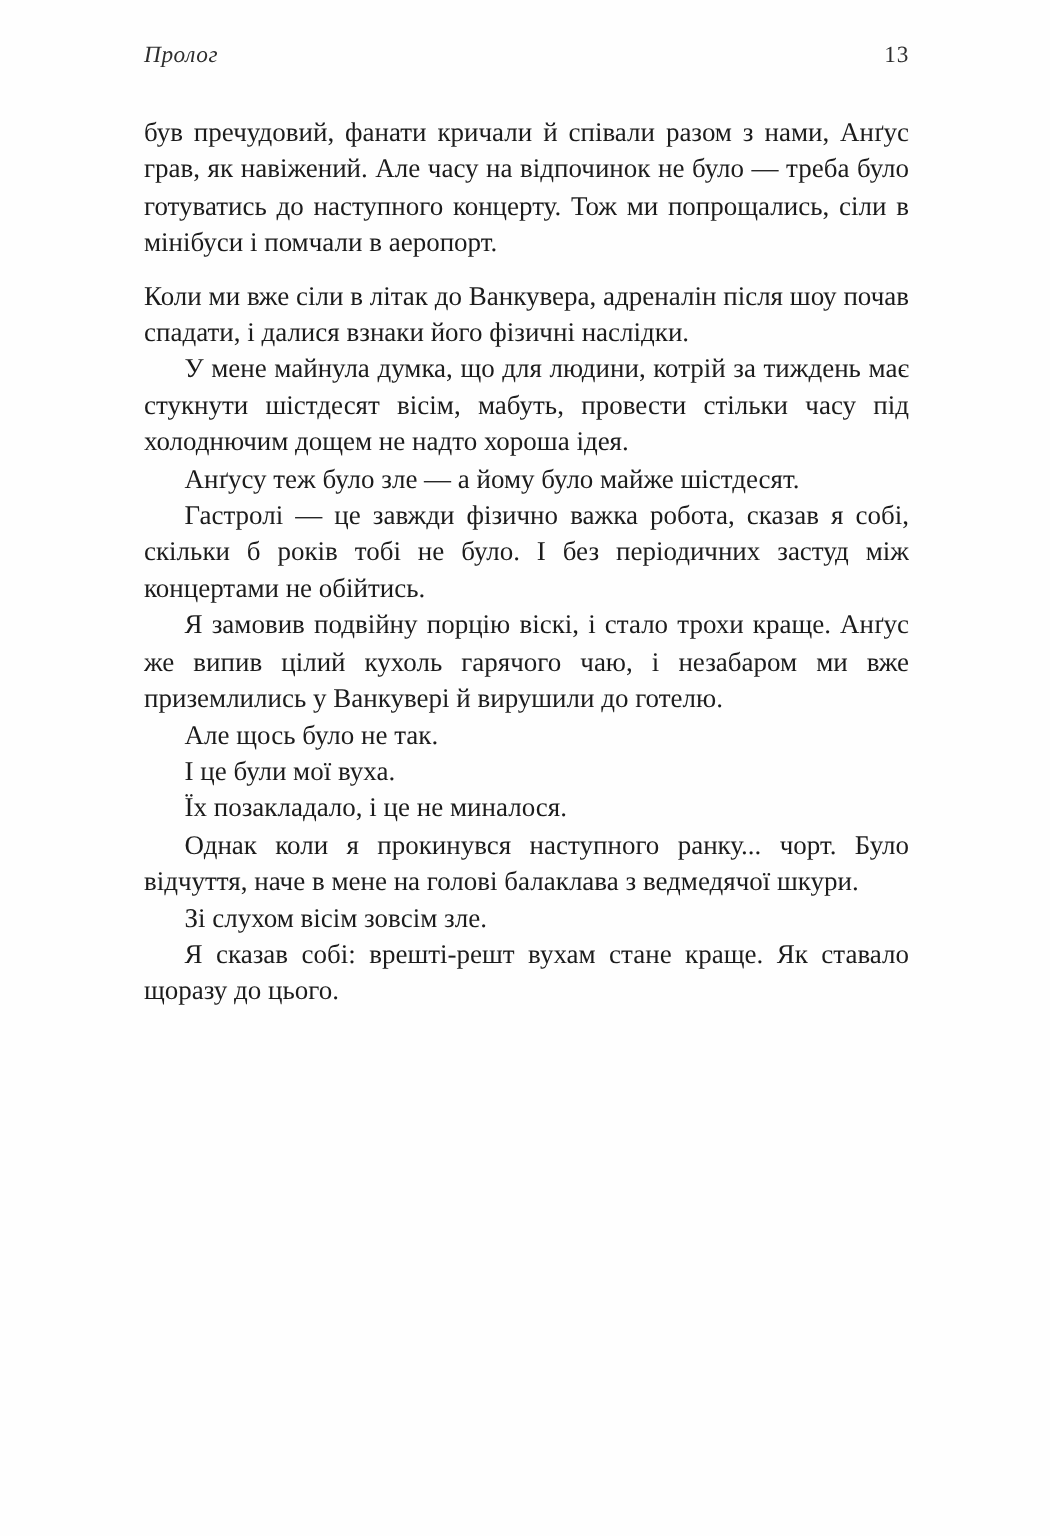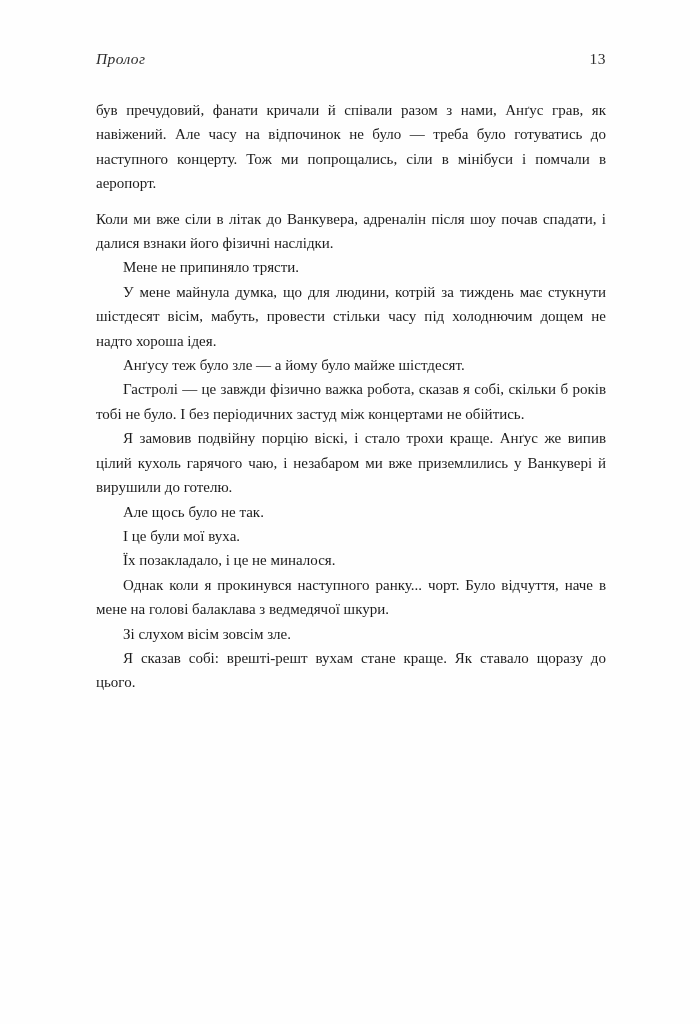--- a/index.html
+++ b/index.html
@@ -10,21 +10,21 @@
   body {
     width: 700px;
     height: 1024px;
     overflow: hidden;
     font-family: "Liberation Serif", serif;
   }
   .page {
     box-sizing: border-box;
     width: 700px;
     height: 1024px;
-    padding: 50px 94px 40px 96px;
+    padding: 28px 94px 40px 96px;
     background: #fefefe;
     color: #1c1c1c;
   }
   .page-header {
     display: flex;
     justify-content: space-between;
     align-items: baseline;
     font-size: 15.5px;
     color: #2e2e2e;
     margin-bottom: 30px;
@@ -33,21 +33,21 @@
     font-style: italic;
     letter-spacing: 0.4px;
   }
   .page-number {
     font-style: normal;
     letter-spacing: 0.5px;
     margin-left: 32px;
   }
   .page-body p {
     margin: 0;
-    font-size: 15px;
+    font-size: 18px;
     line-height: 24.4px;
     text-align: justify;
     color: #1c1c1c;
   }
   .page-body p.indent {
     text-indent: 27px;
   }
   .page-body p.section-break {
     margin-top: 11px;
   }
@@ -56,21 +56,20 @@
 <body>
 
 <div class="page">
   <div class="page-header">
     <span class="running-head">Пролог</span>
     <span class="page-number">13</span>
   </div>
   <div class="page-body" id="page-body">
       <p class="">був пречудовий, фанати кричали й співали разом з нами, Анґус грав, як навіжений. Але часу на відпочинок не було — треба було готуватись до наступного концерту. Тож ми попрощались, сіли в мінібуси і помчали в аеропорт.</p>
       <p class=" section-break">Коли ми вже сіли в літак до Ванкувера, адреналін після шоу почав спадати, і далися взнаки його фізичні наслідки.</p>
-      <p class="indent">Мене не припиняло трясти.</p>
       <p class="indent">У мене майнула думка, що для людини, котрій за тиждень має стукнути шістдесят вісім, мабуть, провести стільки часу під холоднючим дощем не надто хороша ідея.</p>
       <p class="indent">Анґусу теж було зле — а йому було майже шістдесят.</p>
       <p class="indent">Гастролі — це завжди фізично важка робота, сказав я собі, скільки б років тобі не було. І без періодичних застуд між концертами не обійтись.</p>
       <p class="indent">Я замовив подвійну порцію віскі, і стало трохи краще. Анґус же випив цілий кухоль гарячого чаю, і незабаром ми вже приземлились у Ванкувері й вирушили до готелю.</p>
       <p class="indent">Але щось було не так.</p>
       <p class="indent">І це були мої вуха.</p>
       <p class="indent">Їх позакладало, і це не миналося.</p>
       <p class="indent">Однак коли я прокинувся наступного ранку... чорт. Було відчуття, наче в мене на голові балаклава з ведмедячої шкури.</p>
       <p class="indent">Зі слухом вісім зовсім зле.</p>
       <p class="indent">Я сказав собі: врешті-решт вухам стане краще. Як ставало щоразу до цього.</p>

